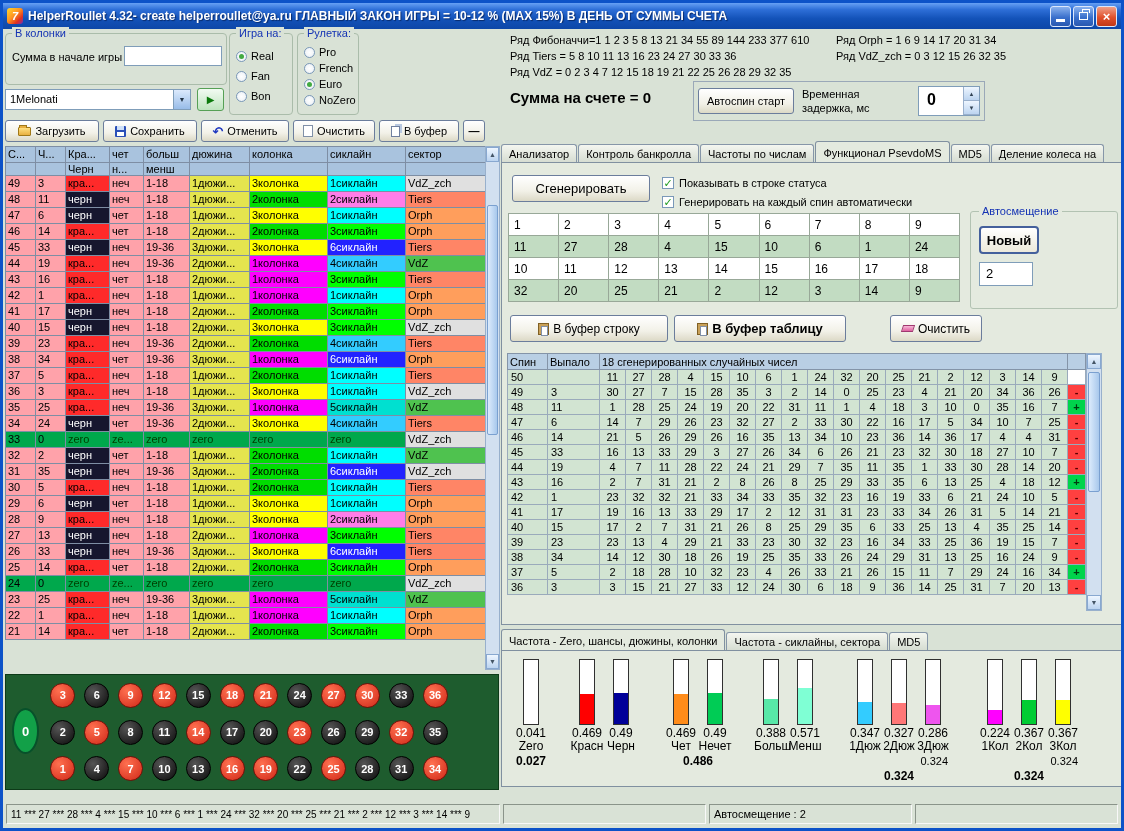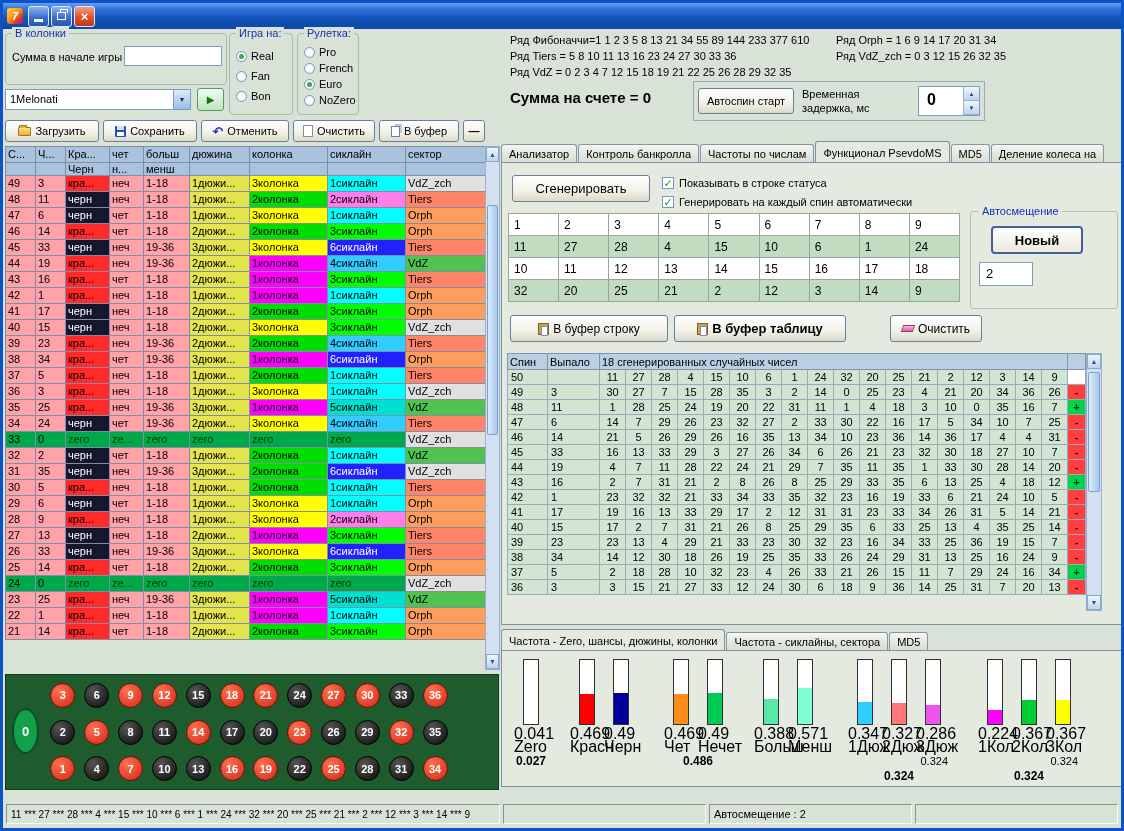--- a/index.html
+++ b/index.html
@@ -97,21 +97,21 @@
 .cbrow{position:absolute;display:flex;align-items:center;gap:5px;font-size:11px;}
 #cb1{left:160px;top:14px;}
 #cb2{left:160px;top:33px;}
 .cb{width:12px;height:12px;min-width:12px;border:1px solid #7a98b8;background:#fff;color:#1c9a1c;font-size:11px;line-height:11px;text-align:center;font-weight:bold;}
 #gen-grid{position:absolute;left:6px;top:50px;border-collapse:collapse;table-layout:fixed;width:452px;}
 #gen-grid td{border:1px solid #98a898;height:22px;font-size:12px;padding:0 5px;white-space:nowrap;overflow:hidden;}
 #gen-grid tr.ghead td{background:#fff;}
 #gen-grid tr.gdata td{background:#c2dcc2;}
 #autoshift-frame{position:absolute;left:468px;top:48px;width:148px;height:98px;border:1px solid #b2c2b2;border-radius:3px;}
 #autoshift-label{position:absolute;top:-7px;left:8px;background:#e4eadf;color:#1433b4;font-size:11px;padding:0 3px;}
-#btn-new{position:absolute;left:20px;top:14px;width:92px;height:28px;font-size:13px;font-weight:bold;border:2px solid #44609c;border-radius:4px;background:linear-gradient(180deg,#fff,#ece9da);display:flex;align-items:center;justify-content:center;}
+#btn-new{position:absolute;left:8px;top:14px;width:60px;height:28px;font-size:13px;font-weight:bold;border:2px solid #44609c;border-radius:4px;background:linear-gradient(180deg,#fff,#ece9da);display:flex;align-items:center;justify-content:center;}
 #autoshift-value{position:absolute;left:8px;top:50px;width:54px;height:24px;border:1px solid #7f9db9;background:#fff;font-size:13px;padding:3px 0 0 6px;}
 #btn-bufrow{left:8px;top:152px;width:158px;height:27px;font-size:12px;}
 #btn-buftable{left:172px;top:152px;width:172px;height:27px;font-size:13px;font-weight:bold;}
 #btn-clearR{left:388px;top:152px;width:92px;height:27px;font-size:12px;}
 #results-wrap{position:absolute;left:5px;top:190px;}
 .rtable{border-collapse:collapse;table-layout:fixed;}
 .rtable th{background:#b9cfe4;border:1px solid #8494a8;font-size:11px;font-weight:normal;height:16px;padding:0 2px;text-align:left;white-space:nowrap;overflow:hidden;}
 .rtable th.rgen{text-align:left;}
 .rtable td{border:1px solid #9aaabb;font-size:11px;height:14px;line-height:14px;padding:0 1px;text-align:center;white-space:nowrap;overflow:hidden;background:#d2e4d2;}
 .rtable td.rspin,.rtable td.rfell{text-align:left;padding:0 3px;}
@@ -120,30 +120,31 @@
 .rtable td.rres.plus{background:#00d44c;color:#003a10;}
 #results-scroll{position:absolute;left:584px;top:190px;width:16px;height:258px;}
 #freq-tabs{position:absolute;left:498px;top:600px;width:624px;height:158px;}
 #freq-bars{position:absolute;left:12px;top:8px;display:flex;align-items:flex-start;}
 .fgroup{display:flex;flex-direction:column;}
 .fbars{display:flex;}
 .fwrap{width:34px;display:flex;justify-content:center;}
 .fbar{width:16px;height:66px;border:1px solid #303030;background:#fff;position:relative;}
 .ffill{position:absolute;left:0;right:0;bottom:0;}
 .flabs{display:flex;margin-top:2px;}
-.flab{width:34px;font-size:16px;line-height:13px;}
+.flab{width:34px;text-align:center;font-size:12px;line-height:13px;}
 .fextra{font-size:11px;text-align:right;line-height:14px;padding-right:2px;margin-top:1px;}
 .fbold{font-size:12px;font-weight:bold;text-align:center;line-height:15px;margin-top:1px;}
 </style>
 </head>
 <body>
 
 <div class="window">
   <div class="titlebar">
     <div class="app-icon">7</div>
+    <div class="title-text">HelperRoullet 4.32- create helperroullet@ya.ru ГЛАВНЫЙ ЗАКОН ИГРЫ = 10-12 % (MAX 15%) В ДЕНЬ ОТ СУММЫ СЧЕТА</div>
     <div class="win-buttons">
       <div class="wbtn min">
           <span class="glyph-min"></span>
         </div>
       <div class="wbtn">
           <span class="glyph-restore"></span>
         </div>
       <div class="wbtn close">
           <span class="glyph-close">×</span>
         </div>

